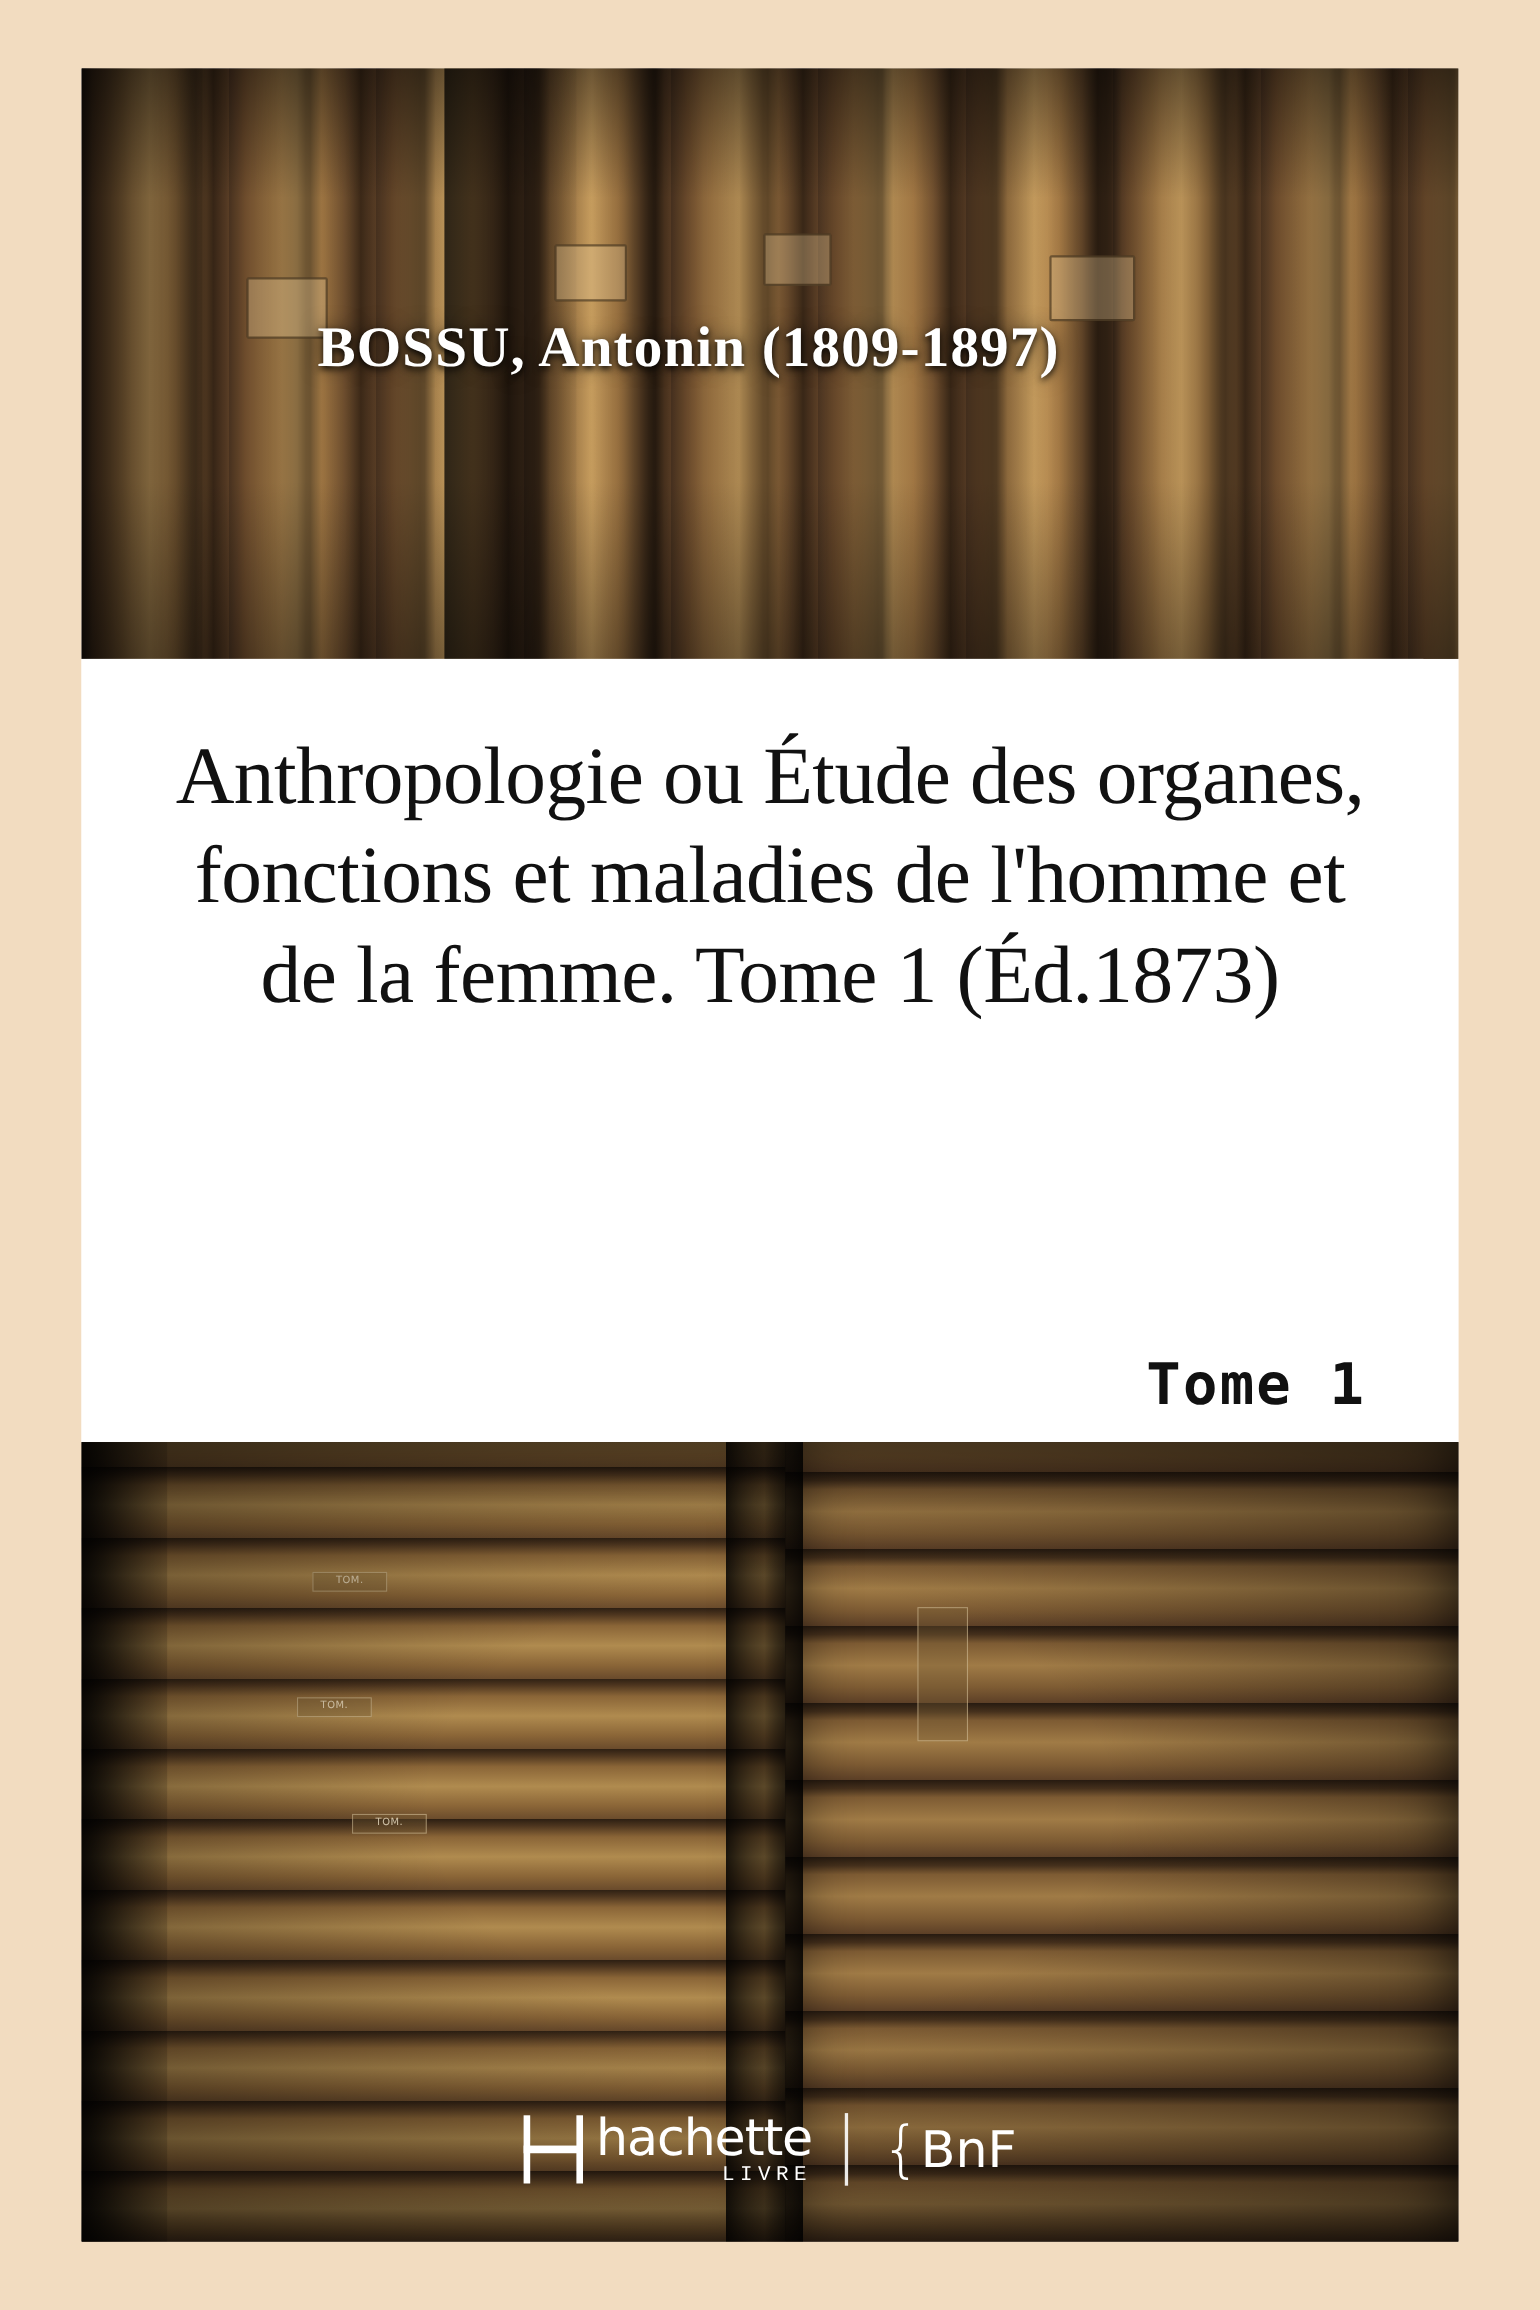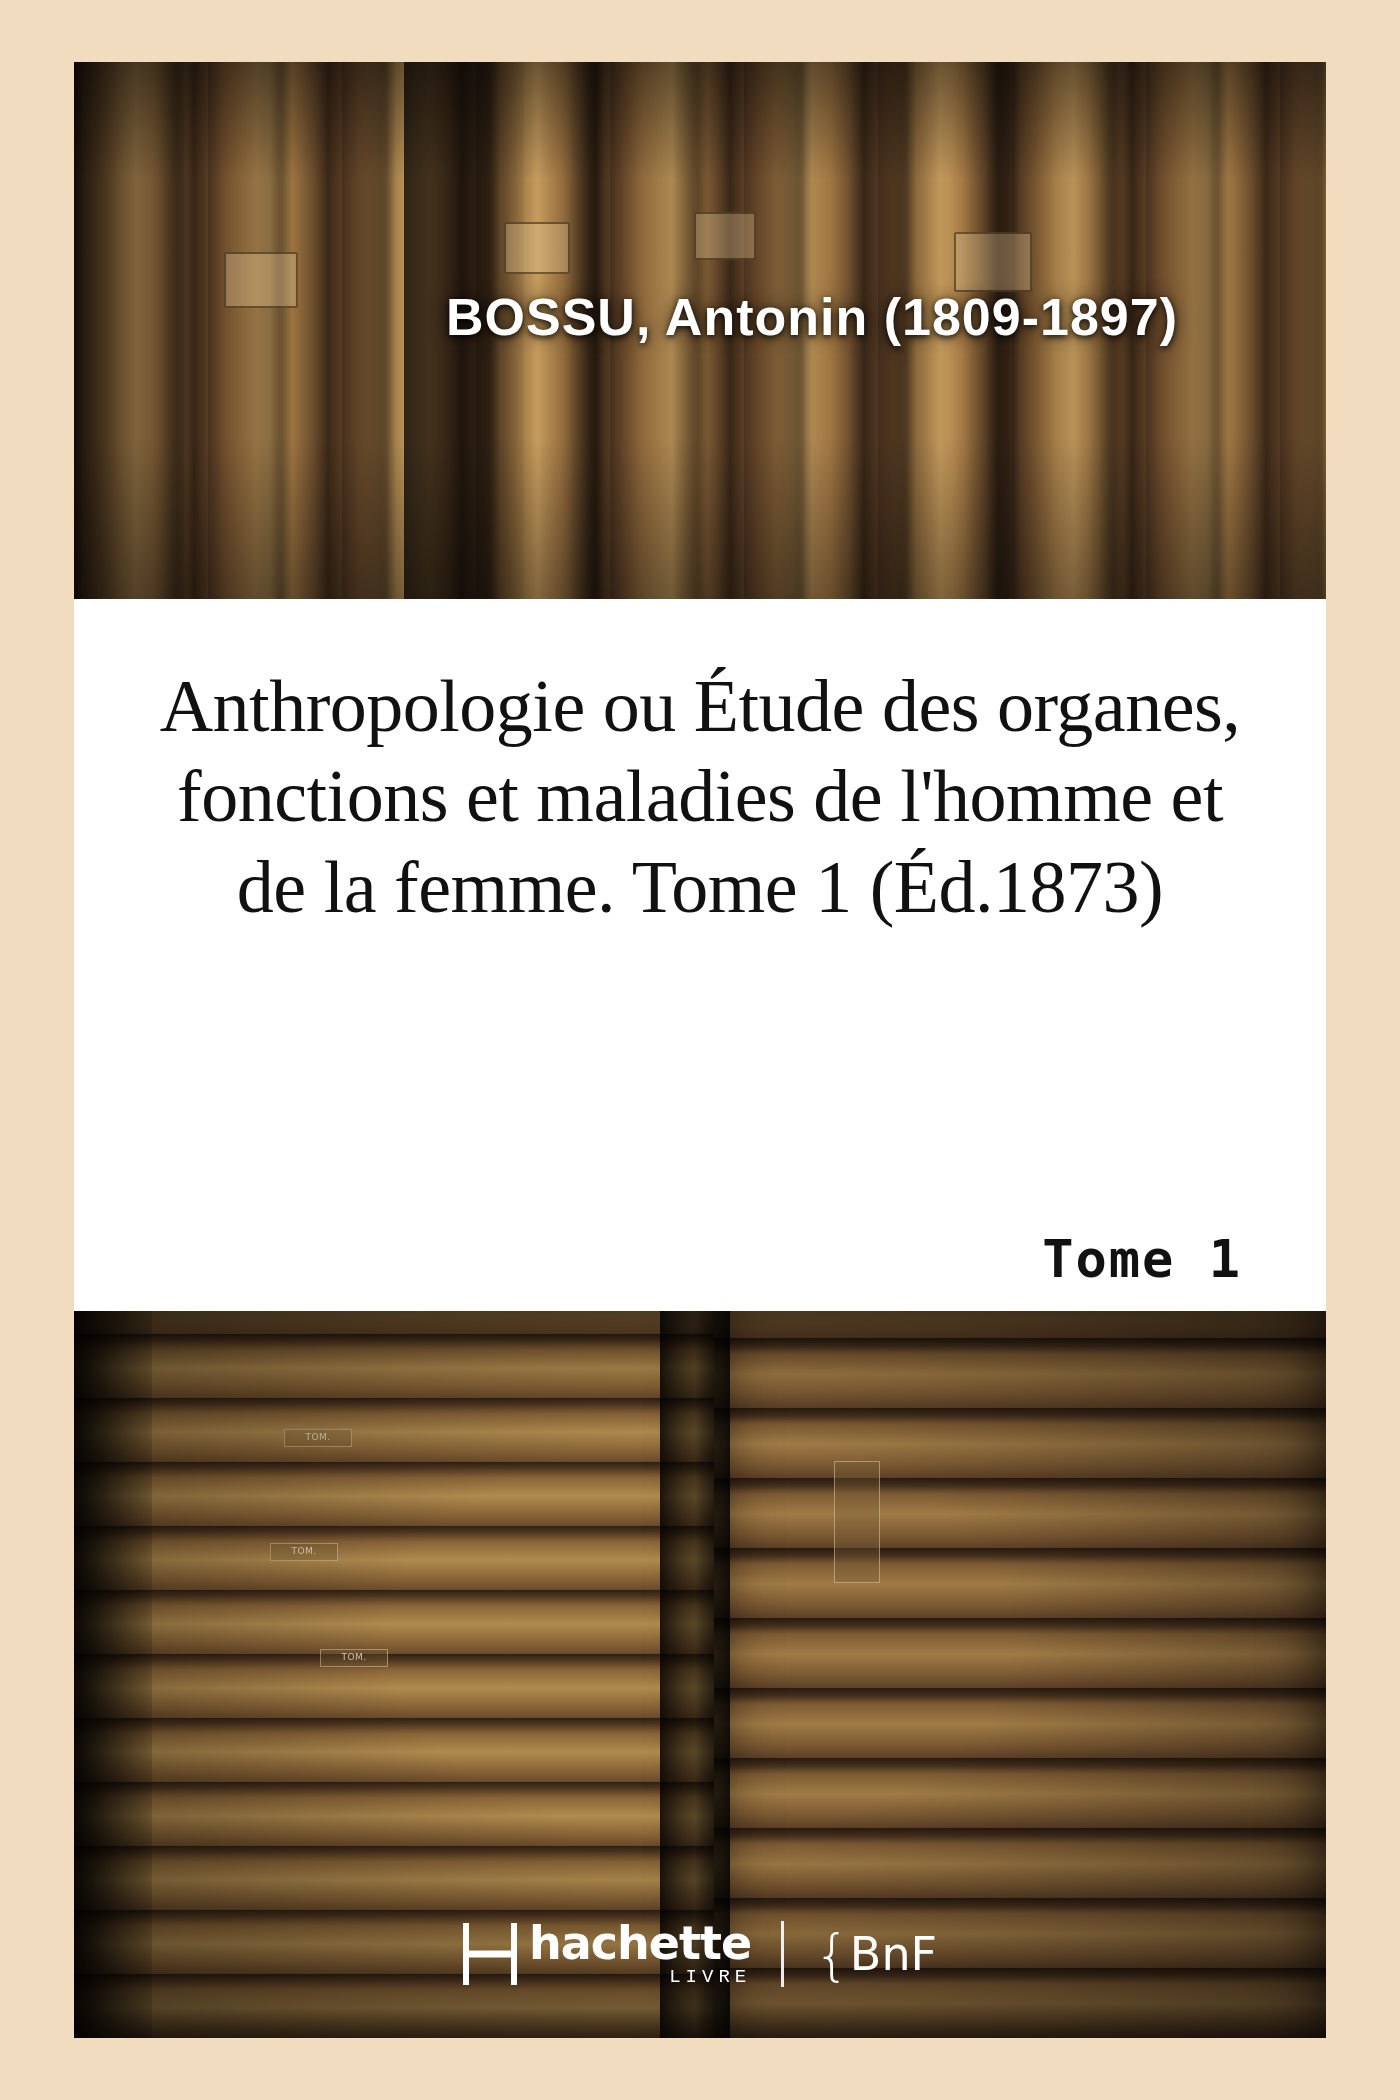--- a/index.html
+++ b/index.html
@@ -73,23 +73,23 @@
     position: absolute;
     left: 0; top: 0; width: 110px; height: 100%;
     background: linear-gradient(90deg, rgba(0,0,0,.6), rgba(0,0,0,.1));
   }
 
   .author-bar {
     position: absolute;
     left: 0;
     top: 225px;
     width: 1104px;
-    text-align: right;
-    color: #ffffff;
-    font-family: Liberation Sans, sans-serif;
+    text-align: center;
+    color: #ffffff;
+    font-family: Liberation Serif, serif;
     font-weight: bold;
     font-size: 52px;
     letter-spacing: 1px;
     text-shadow: 0 2px 6px rgba(0,0,0,.85), 0 0 18px rgba(0,0,0,.6);
     white-space: nowrap;
   }
 
   
   .title-area {
     position: absolute;
@@ -206,21 +206,21 @@
     position: absolute;
     left: -6px; right: -6px; top: 50%;
     height: 7px; background: #ffffff;
     transform: translateY(-50%);
   }
   .hachette .words { display: flex; flex-direction: column; align-items: flex-start; }
   .hachette .w1 {
     color: #ffffff;
     font-family: "DejaVu Sans", sans-serif;
     font-size: 46px;
-    font-weight: 700;
+    font-weight: 400;
     line-height: 46px;
     letter-spacing: -1px;
   }
   .hachette .w2 {
     color: #ffffff;
     font-family: Liberation Mono, monospace;
     font-size: 19px;
     letter-spacing: 5px;
     line-height: 22px;
     align-self: flex-end;

